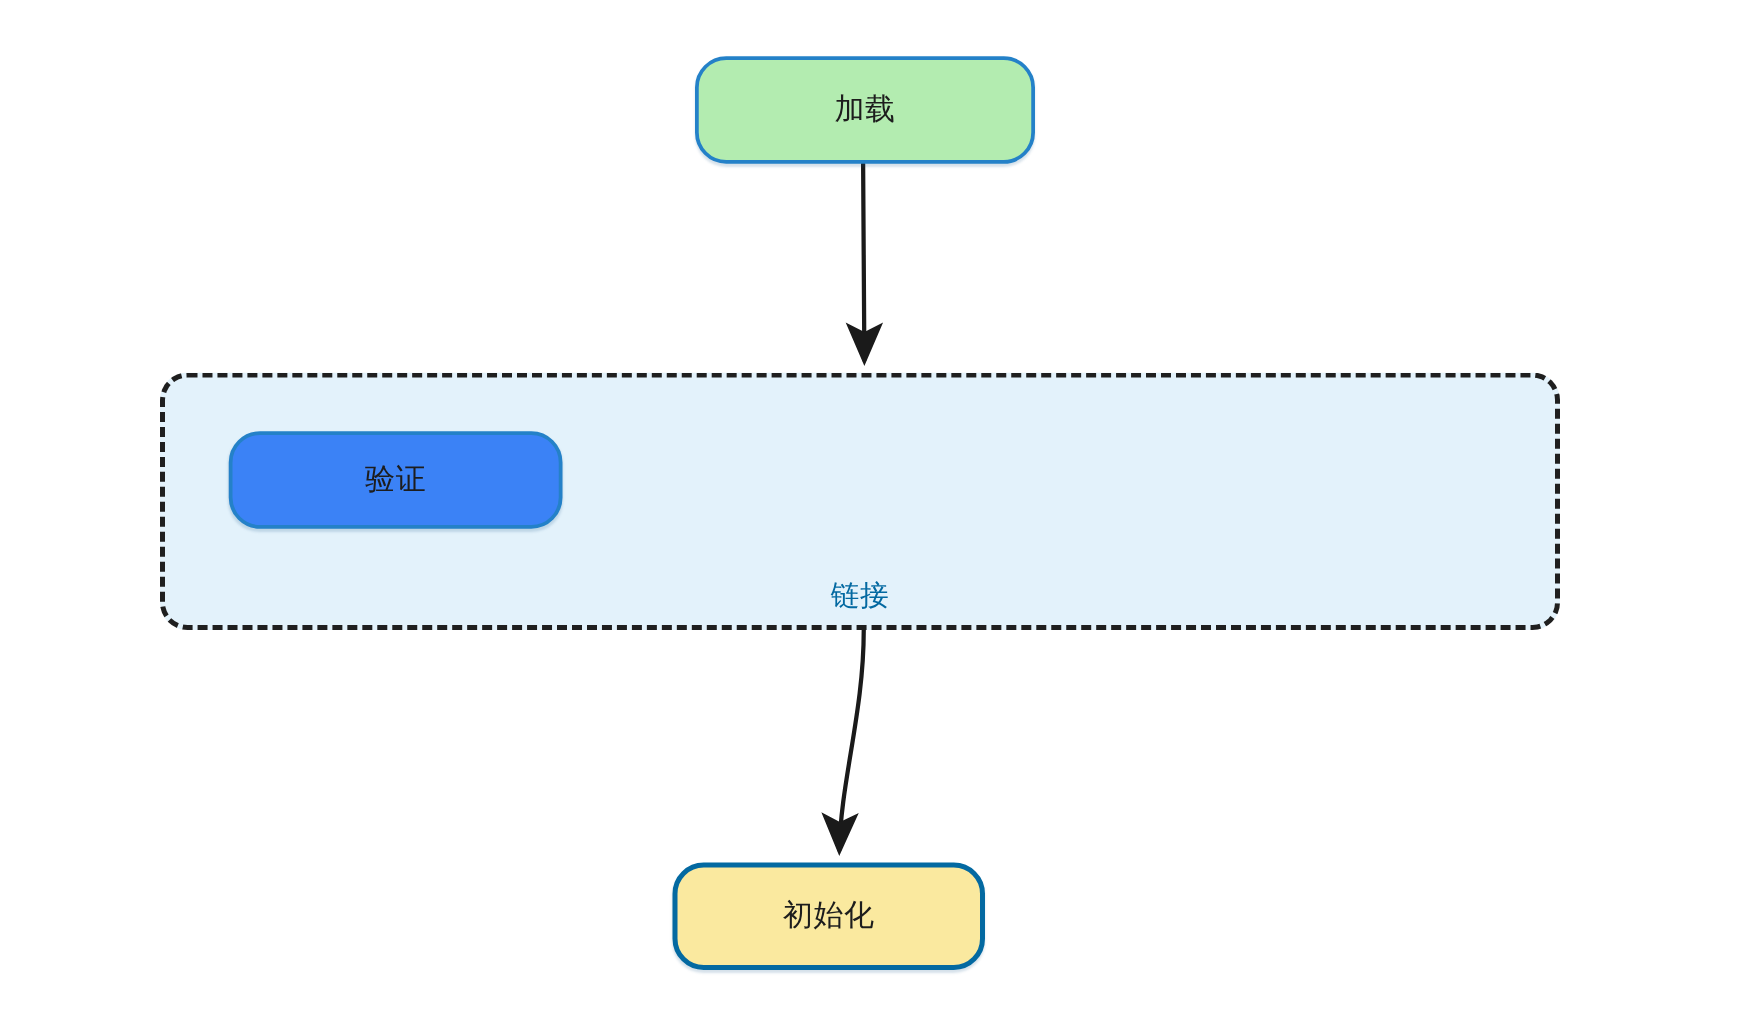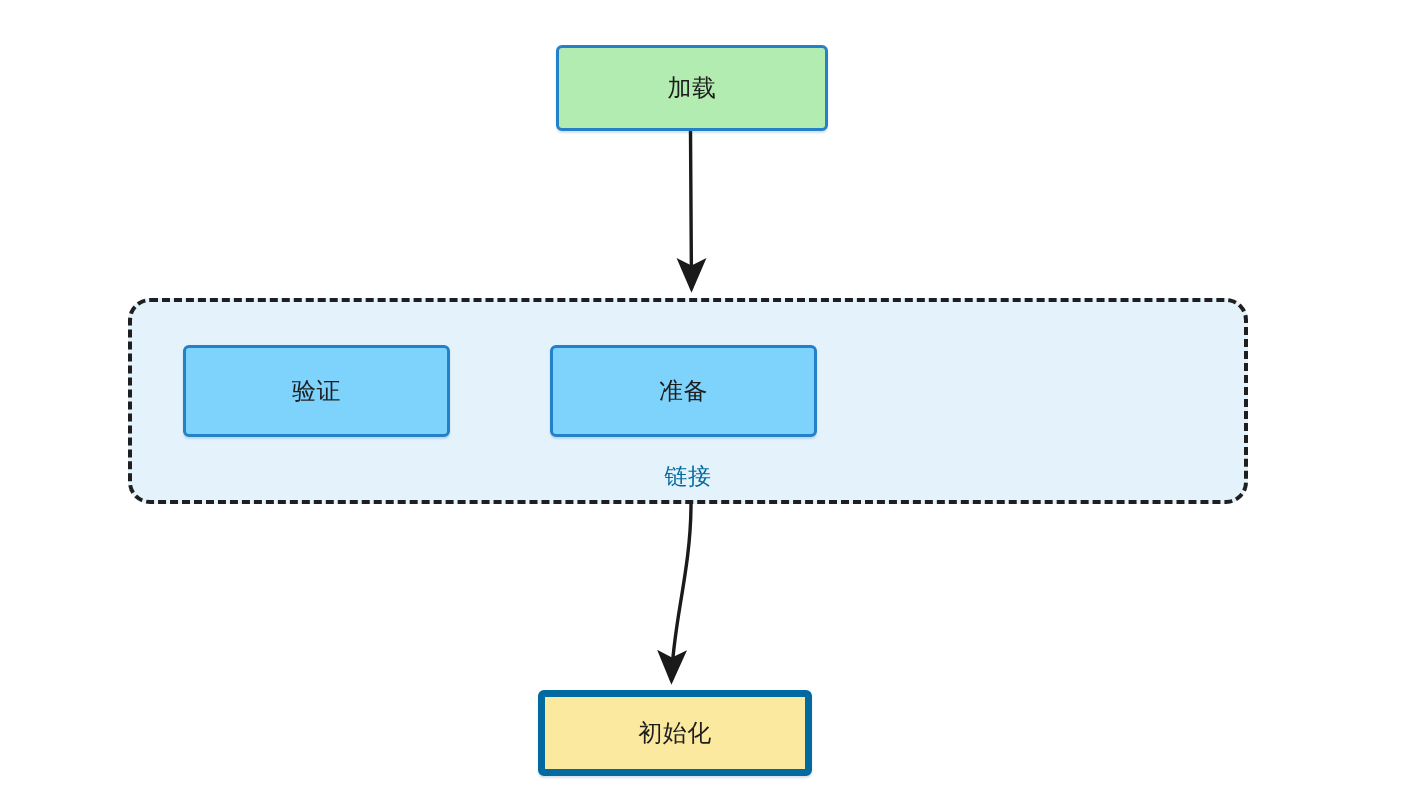--- a/index.html
+++ b/index.html
@@ -27,43 +27,43 @@
     width: 1403px;
     height: 810px;
     pointer-events: none;
   }
   .node {
     position: absolute;
     box-sizing: border-box;
     display: flex;
     align-items: center;
     justify-content: center;
-    border-radius: 6px;
+    border-radius: 25px;
     font-size: 24px;
     line-height: 1;
     color: #1d1d1d;
     letter-spacing: 0.5px;
     text-align: center;
   }
   .node-start {
     left: 556px;
     top: 45px;
     width: 272px;
     height: 86px;
     background: #b3ecb0;
     border: 3px solid #2481c8;
     box-shadow: 0 2px 2px rgba(30,90,140,0.18);
   }
   .node-end {
     left: 538px;
     top: 690px;
-    width: 274px;
+    width: 250px;
     height: 86px;
     background: #fae99f;
-    border: 7px solid #0369a1;
+    border: 4px solid #0369a1;
     box-shadow: 0 2px 2px rgba(30,90,140,0.18);
   }
   .cluster {
     position: absolute;
     left: 128px;
     top: 298px;
     width: 1120px;
     height: 206px;
     box-sizing: border-box;
     background: #e3f2fb;
@@ -76,22 +76,22 @@
     right: 0;
     bottom: 12px;
     text-align: center;
     font-size: 23px;
     line-height: 1;
     color: #0369a1;
     letter-spacing: 0.5px;
   }
   .node-inner {
     top: 345px;
-    height: 92px;
-    background: #7dd3fc;
+    height: 78px;
+    background: #3b82f6;
     border: 3px solid #2481c8;
     box-shadow: 0 2px 2px rgba(30,90,140,0.18);
   }
   .node-verify { left: 183px; width: 267px; }
   .node-prepare { left: 550px; width: 267px; }
   .node-resolve { left: 937px; width: 270px; }
 </style>
 </head>
 <body>
 
@@ -126,22 +126,19 @@
   </div>
 
   <div class="cluster">
     <div class="cluster-label">链接</div>
   </div>
 
   <div class="node node-inner node-verify">
     <span>验证</span>
   </div>
 
-  <div class="node node-inner node-prepare">
-    <span>准备</span>
-  </div>
 
 
   <div class="node node-end">
     <span>初始化</span>
   </div>
 
 </div>
 
 </body></html>

